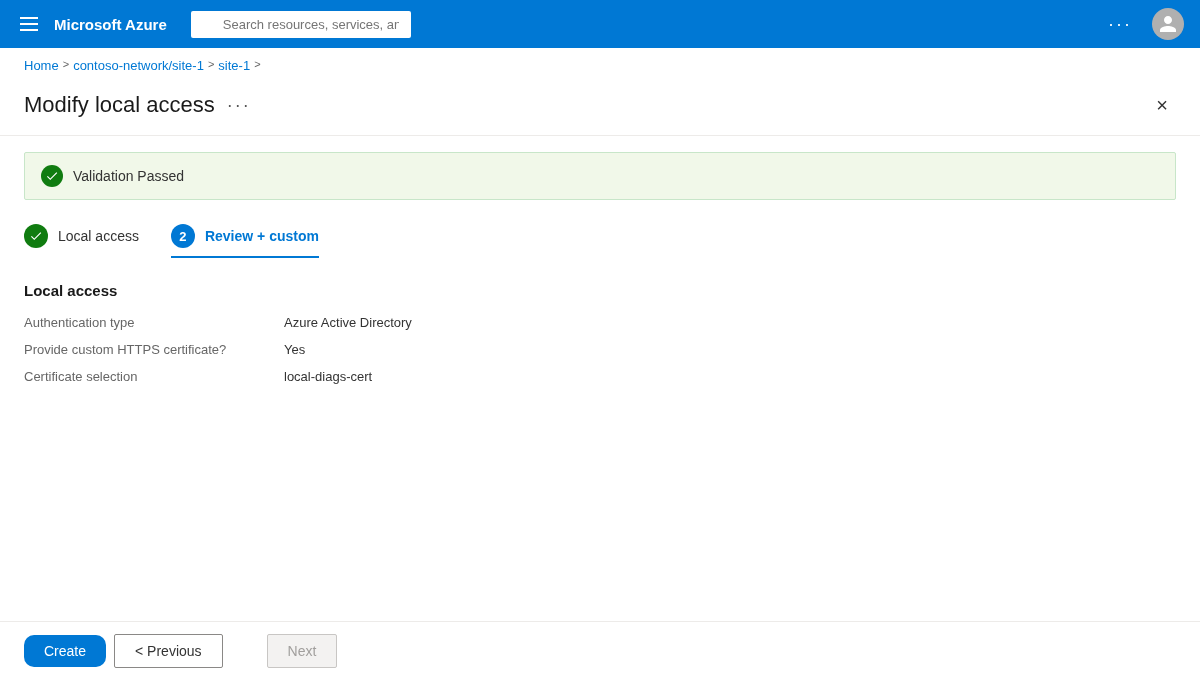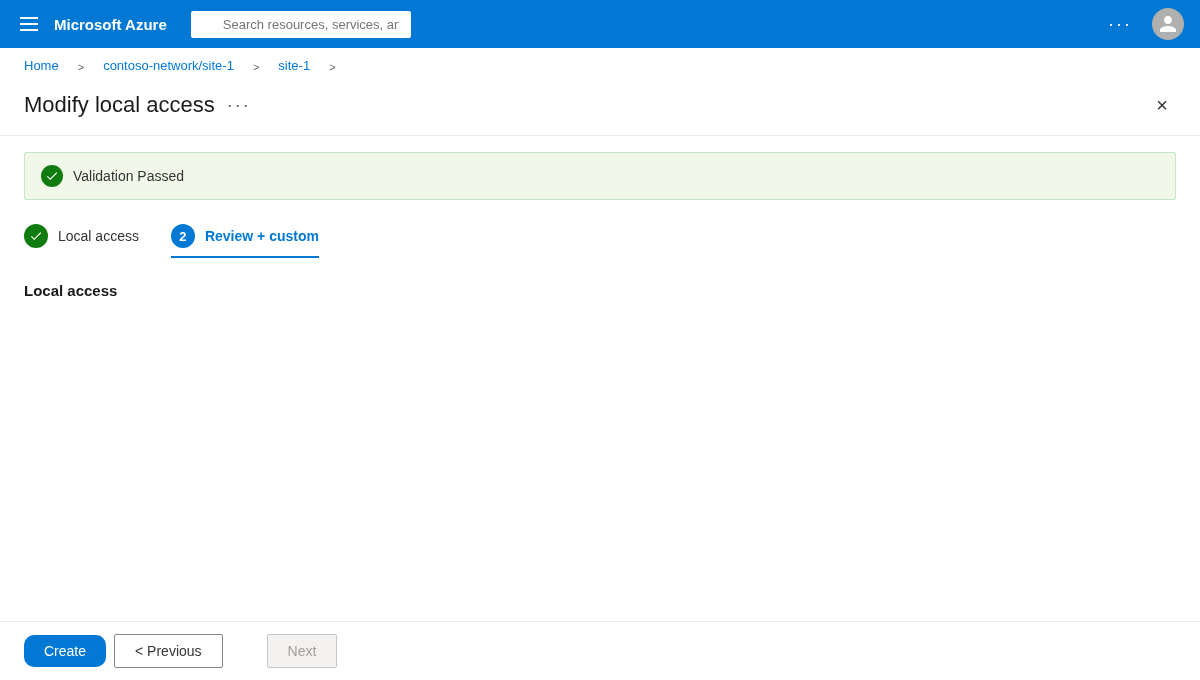--- a/index.html
+++ b/index.html
@@ -77,22 +77,22 @@
       align-items: center;
       justify-content: center;
       cursor: pointer;
     }
     .topbar-avatar svg { width: 20px; height: 20px; fill: #fff; }
 
     
     .breadcrumb {
       padding: 10px 24px;
       display: flex;
-      align-items: flex-end;
-      gap: 19px;
+      align-items: flex-start;
+      gap: 4px;
       font-size: 13px;
       color: #0078d4;
       background: #fff;
     }
     .breadcrumb a {
       color: #0078d4;
       text-decoration: none;
       cursor: pointer;
     }
     .breadcrumb .sep {
@@ -347,20 +347,31 @@
     </div>
 
     <div class="step-item active">
       <div class="step-badge current">2</div>
       <span class="step-label">Review + custom</span>
     </div>
   </div>
 
   <div class="section-title">Local access</div>
 
+  <div class="details-table">
+
+    <span class="detail-label">Authentication type</span>
+    <span class="detail-value">Azure Active Directory</span>
+
+    <span class="detail-label">Provide custom HTTPS certificate?</span>
+    <span class="detail-value">Yes</span>
+
+    <span class="detail-label">Certificate selection</span>
+    <span class="detail-value">local-diags-cert</span>
+  </div>
 
 </div>
 
 <div class="footer">
   <button class="btn-primary">Create</button>
   <button class="btn-secondary">&lt; Previous</button>
   <button class="btn-disabled" disabled="">Next</button>
 </div>
 
 </body></html>

